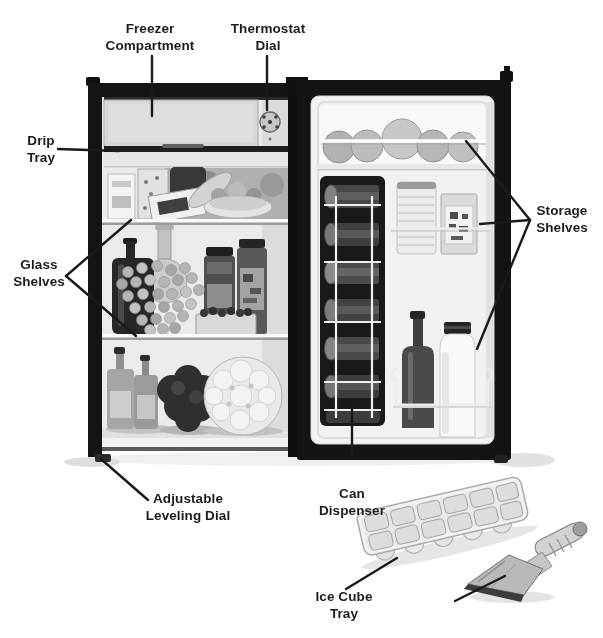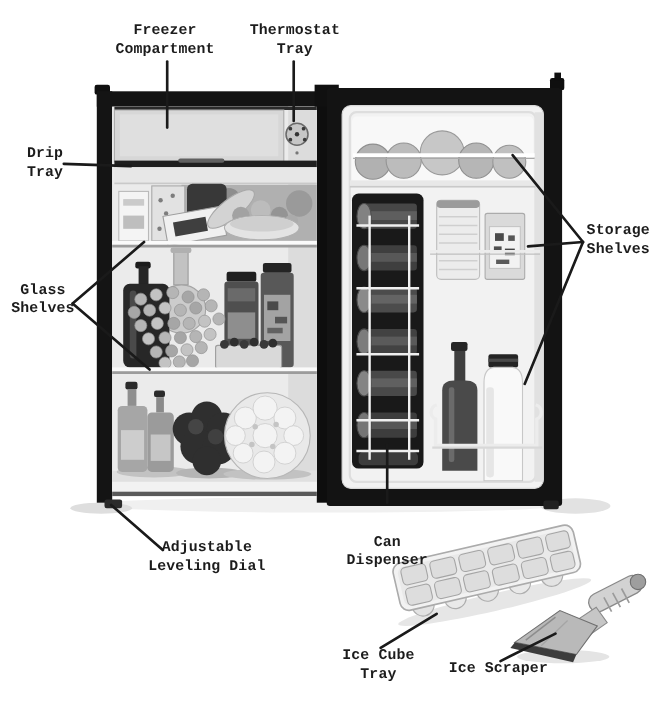--- a/index.html
+++ b/index.html
@@ -1,17 +1,17 @@
 <!DOCTYPE html>
 <html><head>
 <meta charset="utf-8">
 <style>
   html,body{margin:0;padding:0;background:#fff;}
   #stage{position:relative;width:603px;height:638px;background:#ffffff;overflow:hidden;
-         font-family:Liberation Mono, monospace;}
+         font-family:Liberation Sans, sans-serif;}
   #art{position:absolute;left:0;top:0;}
   .label{position:absolute;font-weight:600;font-size:13.5px;line-height:17px;color:#1c1c1c;
          text-align:center;white-space:pre-line;letter-spacing:0.1px;}
 </style>
 </head>
 <body>
 
 <div id="stage">
 
 <svg id="art" width="603" height="638" viewBox="0 0 603 638">
@@ -361,27 +361,26 @@
     <line x1="530" y1="220" x2="480" y2="224"></line>
     <line x1="530" y1="220" x2="477" y2="349"></line>
     <line x1="346" y1="589" x2="397" y2="558"></line>
     <line x1="455" y1="601" x2="505" y2="576"></line>
   </g>
 </svg>
 
   <div class="label" style="left:92px;top:20px;width:116px;">Freezer
 Compartment</div>
   <div class="label" style="left:223px;top:20px;width:90px;">Thermostat
-Tray</div>
+Dial</div>
   <div class="label" style="left:13px;top:132px;width:56px;">Drip
 Tray</div>
   <div class="label" style="left:2px;top:256px;width:74px;">Glass
 Shelves</div>
   <div class="label" style="left:128px;top:490px;width:120px;">Adjustable
 Leveling Dial</div>
   <div class="label" style="left:307px;top:461px;width:90px;margin-top:24px;">Can
 Dispenser</div>
   <div class="label" style="left:521px;top:202px;width:82px;">Storage
 Shelves</div>
   <div class="label" style="left:304px;top:588px;width:80px;">Ice Cube
 Tray</div>
-  <div class="label" style="left:401px;top:600px;width:104px;">Ice Scraper</div>
 </div>
 
 </body></html>

